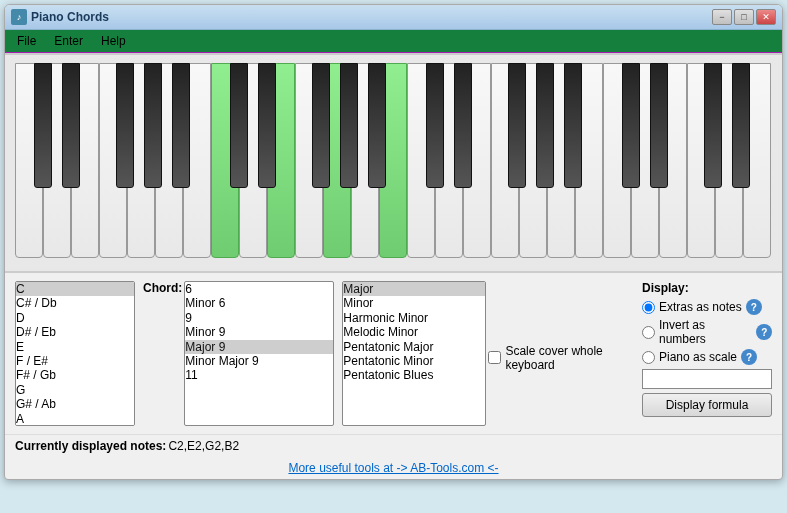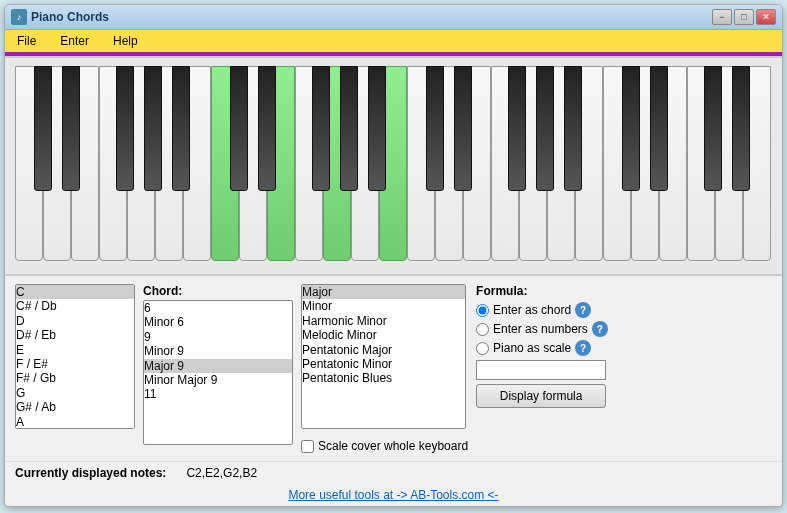--- a/index.html
+++ b/index.html
@@ -64,25 +64,25 @@
       align-items: center;
       justify-content: center;
       font-size: 9px;
       color: #333;
     }
     .title-btn.close {
       background: linear-gradient(to bottom, #e88, #c44);
       color: white;
     }
     .menu-bar {
-      background: #fde047;
+      background: #15803d;
       padding: 2px 4px;
       display: flex;
-      gap: 8px;
-      border-bottom: 4px solid #a21caf;
+      gap: 2px;
+      border-bottom: 1px solid #a21caf;
     }
     .menu-item {
       padding: 2px 8px;
       cursor: pointer;
       border-radius: 3px;
       font-size: 12px;
     }
     
     .piano-container {
       background: #e8e8e8;
@@ -221,42 +221,42 @@
       display: flex;
       align-items: center;
       gap: 4px;
       margin-top: 8px;
       font-size: 12px;
     }
     .bottom-row {
       padding: 4px 10px;
       display: flex;
       align-items: center;
-      gap: 20px;
+      gap: 2px;
       border-top: 1px solid #ddd;
     }
     .notes-label {
       font-weight: bold;
       font-size: 12px;
     }
     .notes-value {
       font-size: 12px;
       color: #000;
     }
     .ab-tools-link {
       text-align: center;
       padding: 4px;
       color: #0066cc;
       font-size: 12px;
       text-decoration: underline;
       cursor: pointer;
     }
     .col-with-button {
       display: flex;
-      flex-direction: column;
+      flex-direction: row;
       gap: 2px;
     }
   </style>
 </head>
 <body>
 
 <div class="window">
 
   <div class="title-bar">
     <div class="title-left">
@@ -377,30 +377,30 @@
         <option>Pentatonic Minor</option>
         <option>Pentatonic Blues</option>
       </select>
       <div class="scale-checkbox-row">
         <input type="checkbox" id="scaleCover" style="">
         <label for="scaleCover">Scale cover whole keyboard</label>
       </div>
     </div>
 
     <div class="formula-section">
-      <span class="control-label">Formula:</span>
+      <span class="control-label">Display:</span>
       <div class="radio-group">
         <div class="radio-row">
           <input type="radio" name="formula" checked="" id="fNotes" style="">
-          <label for="fNotes">Enter as chord</label>
+          <label for="fNotes">Extras as notes</label>
           <button class="help-btn">?</button>
         </div>
         <div class="radio-row">
           <input type="radio" name="formula" id="fNumbers" style="">
-          <label for="fNumbers">Enter as numbers</label>
+          <label for="fNumbers">Invert as numbers</label>
           <button class="help-btn">?</button>
         </div>
         <div class="radio-row">
           <input type="radio" name="formula" id="fScale" style="">
           <label for="fScale">Piano as scale</label>
           <button class="help-btn">?</button>
         </div>
       </div>
       <input type="text" class="formula-input" value="" style="">
       <button class="display-formula-btn">Display formula</button>

